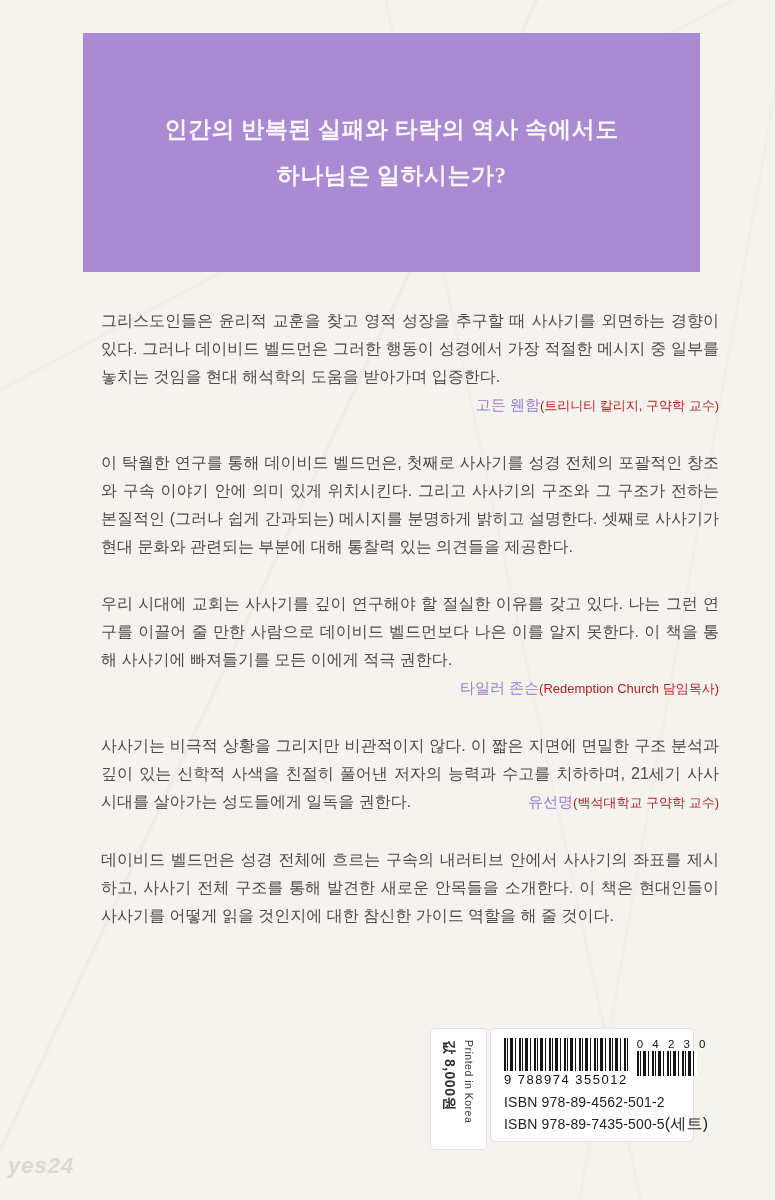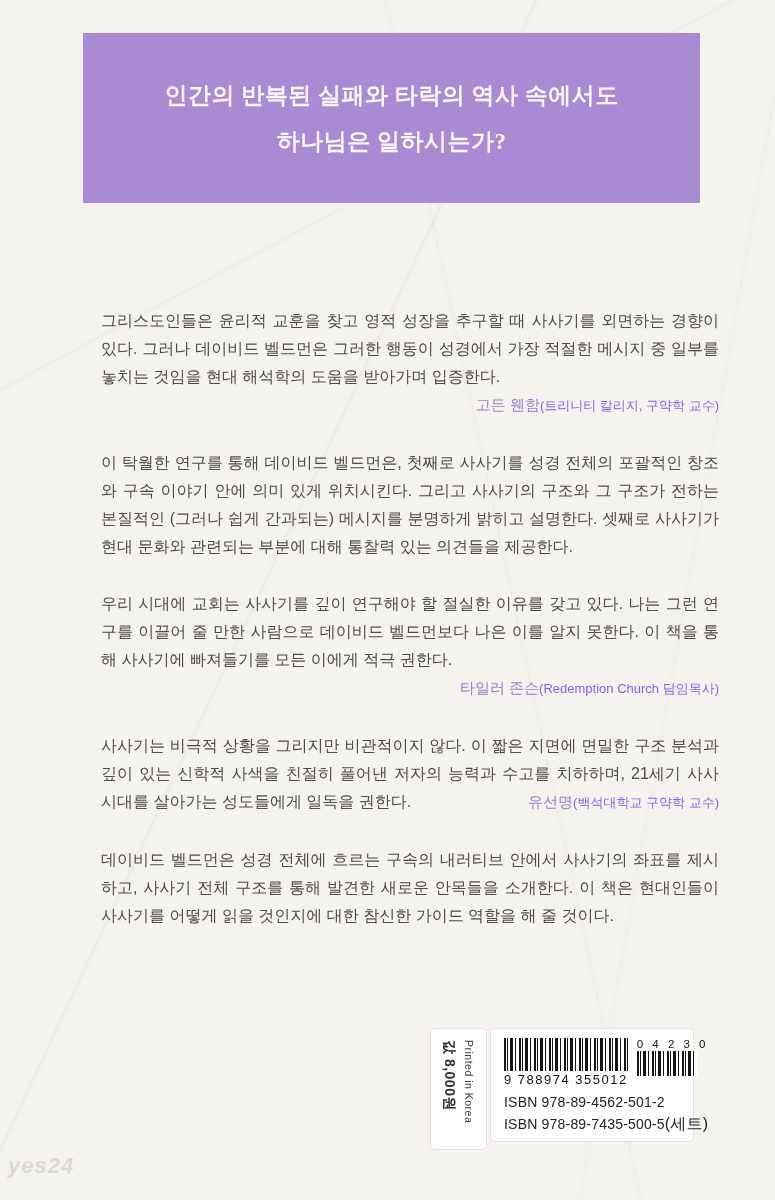--- a/index.html
+++ b/index.html
@@ -14,42 +14,42 @@
     content:""; position:absolute; inset:0; pointer-events:none;
     background:
       linear-gradient(115deg, transparent 40%, rgba(190,185,175,0.14) 40.15%, transparent 40.5%),
       linear-gradient(78deg,  transparent 62%, rgba(190,185,175,0.11) 62.15%, transparent 62.45%),
       linear-gradient(152deg, transparent 24%, rgba(190,185,175,0.11) 24.15%, transparent 24.45%),
       linear-gradient(100deg, transparent 80%, rgba(190,185,175,0.10) 80.15%, transparent 80.45%);
   }
 
   
   .hero {
-    position:absolute; left:83px; top:33px; width:617px; height:170px;
+    position:absolute; left:83px; top:33px; width:617px; height:239px;
     background:#a98ad3;
     display:flex; flex-direction:column; align-items:center; justify-content:center;
     gap:15px;
   }
   .hero-line {
     color:#faf7fd; font-family:"Liberation Serif", serif;
     font-weight:bold; font-size:23px; letter-spacing:0.5px;
     text-align:center;
   }
 
   
   .quotes { position:absolute; left:101px; top:307px; width:618px; }
   .quote {
     margin-bottom:29px;
     font-size:16px; line-height:28px; color:#4e4a49;
     text-align:justify; word-break:break-all;
   }
   .quote::after { content:""; display:block; clear:both; }
   .attr { float:right; white-space:nowrap; line-height:28px; padding-left:12px; }
   .attr-name { color:#9c7bce; font-weight:normal; font-size:15px; }
-  .attr-affil { color:#8b5cf6; font-size:13px; }
+  .attr-affil { color:#b91c1c; font-size:13px; }
 
   
   .price-box {
     position:absolute; left:430px; top:1028px; width:57px; height:122px;
     background:#ffffff; border:1px solid #ecd9ea; border-radius:5px;
     box-sizing:border-box;
   }
   .v-text {
     position:absolute; transform-origin:0 0; transform:rotate(90deg);
     white-space:nowrap;

